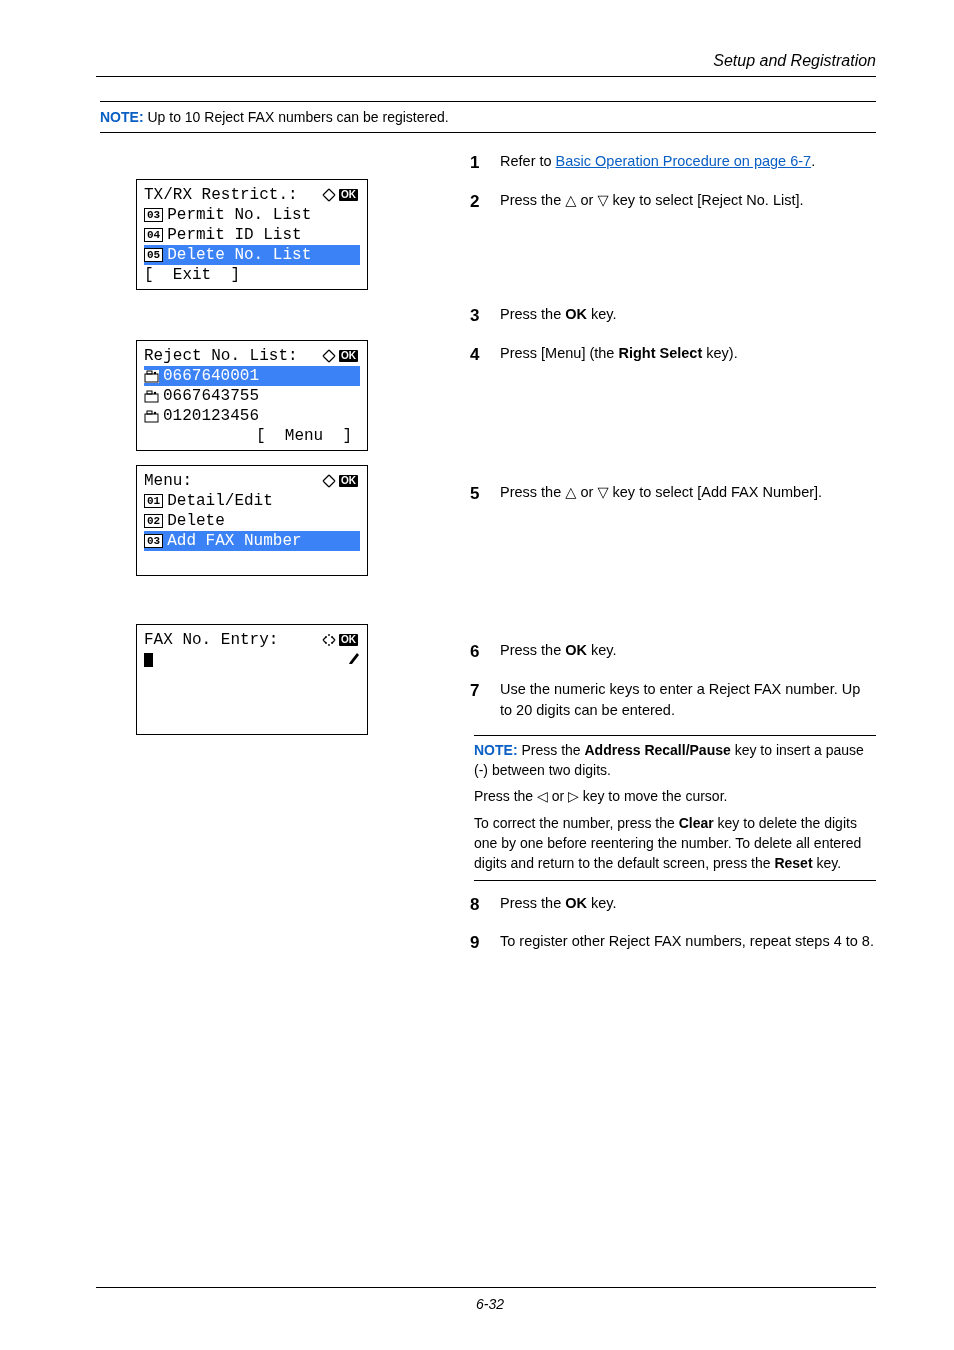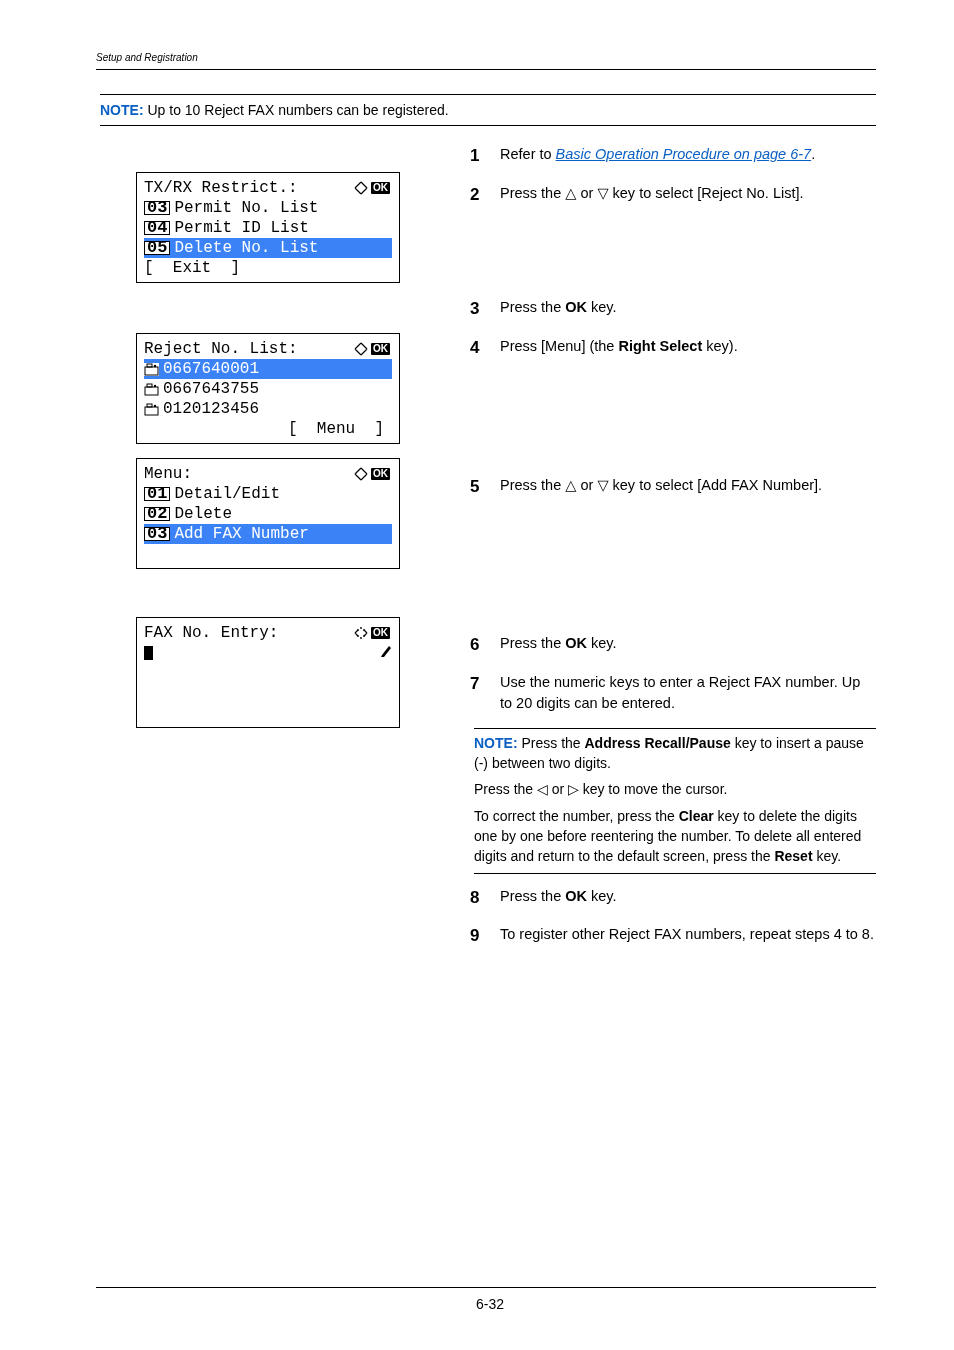--- a/index.html
+++ b/index.html
@@ -8,22 +8,23 @@
     font-family: Arial, Helvetica, sans-serif;
     color: #000;
     font-size: 14px;
     position: relative;
     background: #fff;
   }
   .page {
     padding: 52px 78px 40px 96px;
   }
   .top-right {
+    text-align: right;
     font-style: italic;
-    font-size: 10px;
+    font-size: 16px;
     margin-bottom: 6px;
   }
   .top-rule {
     border: none;
     border-top: 1.5px solid #000;
     margin-bottom: 24px;
   }
   .midline {
     border: none;
     border-top: 1px solid #000;
@@ -48,21 +49,21 @@
   .left-col {
     width: 366px;
     flex: 0 0 366px;
     padding-right: 8px;
   }
   .right-col {
     flex: 1;
     padding-left: 8px;
   }
   .lcd {
-    width: 264px;
+    width: 232px;
     border: 1.2px solid #000;
     padding: 5px 7px 4px 7px;
     font-family: "Courier New", monospace;
     font-size: 16px;
     line-height: 1.25;
     margin-left: 40px;
     margin-bottom: 14px;
     position: relative;
     background: #fff;
   }
@@ -90,21 +91,21 @@
     font-size: 10px;
     padding: 1px 2px;
     margin-left: 2px;
     line-height: 10px;
     border-radius: 1px;
   }
   .num-box {
     display: inline-block;
     border: 1.2px solid #000;
     font-weight: bold;
-    font-size: 17px;
+    font-size: 11px;
     padding: 0 2px;
     line-height: 12px;
     margin-right: 4px;
     background: #fff;
     color: #000;
     min-width: 18px;
     text-align: center;
     font-family: "Courier New", monospace;
   }
   .lcd-row.inv .num-box {
@@ -134,21 +135,20 @@
   }
   .step-num {
     font-weight: bold;
     font-size: 17px;
     width: 30px;
     flex: 0 0 30px;
   }
   .step-body { flex: 1; }
   .underline-italic {
     text-decoration: underline;
-    font-style: italic;
     color: #0a5fc4;
   }
   .interior-note {
     font-size: 14px;
     line-height: 1.45;
   }
   .interior-note hr {
     border: none;
     border-top: 1px solid #000;
     margin: 4px 0;
@@ -162,20 +162,21 @@
     bottom: 38px;
     left: 0; right: 0;
   }
   .footer hr {
     border: none;
     border-top: 1.2px solid #000;
     margin: 0 78px 8px 96px;
   }
   .footer .pg {
     text-align: center;
+    font-style: italic;
     font-size: 14px;
     padding-left: 26px;
   }
 </style>
 </head>
 <body>
 
 <div class="page">
 
   <div class="top-right">Setup and Registration</div>

